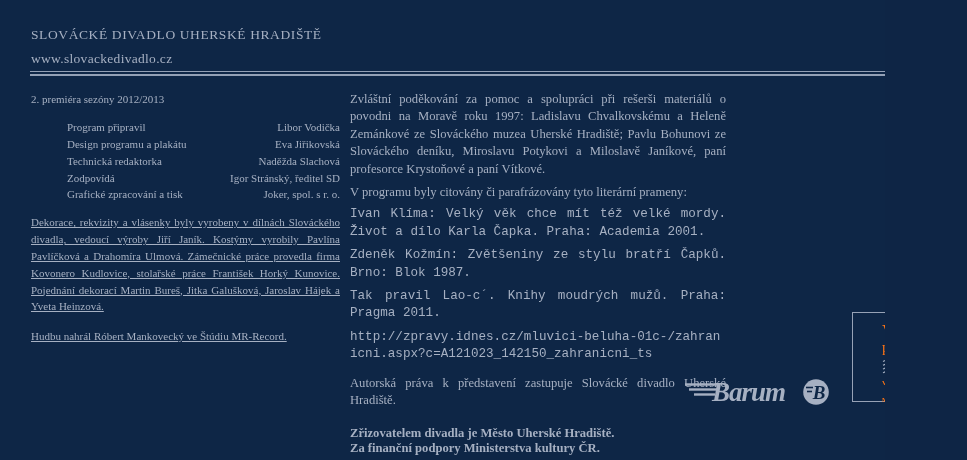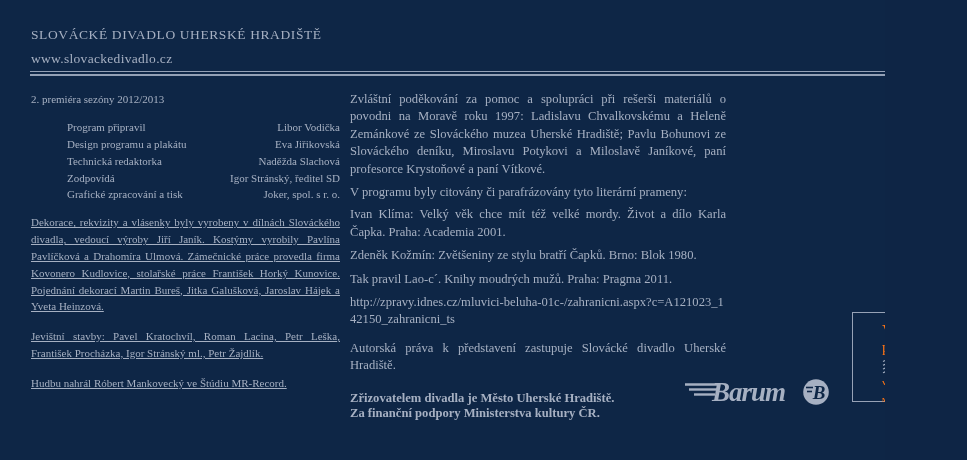--- a/index.html
+++ b/index.html
@@ -33,21 +33,21 @@
   .crole { white-space: nowrap; margin-left: 36px; }
   .cname { white-space: nowrap; text-align: center; }
   .col-left p { margin: 0 0 13px 0; text-align: justify; text-decoration: underline; }
 
   .col-right {
     position: absolute; left: 350px; top: 91px; width: 376px;
     font-size: 12.6px; line-height: 17.4px;
   }
   .col-right p { margin: 0 0 6px 0; text-align: justify; }
   .sources-intro { margin-bottom: 5px !important; }
-  .src { margin-bottom: 6px !important; }
+  .src { margin-bottom: 6px !important; font-family: Liberation Mono, monospace; }
   .url { word-break: break-all; text-align: right; margin-bottom: 11px !important; }
   .rights { margin-bottom: 16px !important; }
   .bold-line { font-weight: bold; line-height: 15.5px; margin: 0 !important; text-align: left; }
 
   
   .barum { position: absolute; left: 685px; top: 376px; width: 148px; height: 31px; }
   
   .vhs {
     position: absolute; left: 852px; top: 312px; width: 55px; height: 90px;
     border: 1px solid #97a2b6; box-sizing: border-box; text-align: center;
@@ -91,29 +91,28 @@
         <span class="crole">Zodpovídá</span>
         <span class="cname">Igor Stránský, ředitel SD</span>
       </div>
       <div class="crow">
         <span class="crole">Grafické zpracování a tisk</span>
         <span class="cname">Joker, spol. s r. o.</span>
       </div>
     </div>
 
     <p>Dekorace, rekvizity a vlásenky byly vyrobeny v dílnách Slováckého divadla, vedoucí výroby Jiří Janík. Kostýmy vyrobily Pavlína Pavlíčková a Drahomíra Ulmová. Zámečnické práce provedla firma Kovonero Kudlovice, stolařské práce František Horký Kunovice. Pojednání dekorací Martin Bureš, Jitka Galušková, Jaroslav Hájek a Yveta Heinzová.</p>
-    <p>Jevištní stavby: Pavel Kratochvíl, Roman Lacina, Petr Leška, František Procházka, Igor Stránský ml., Petr Žajdlík.</p>
     <p>Hudbu nahrál Róbert Mankovecký ve Štúdiu MR-Record.</p>
   </section>
 
   <section class="col-right">
     <p>Zvláštní poděkování za pomoc a spolupráci při rešerši materiálů o povodni na Moravě roku 1997: Ladislavu Chvalkovskému a Heleně Zemánkové ze Slováckého muzea Uherské Hradiště; Pavlu Bohunovi ze Slováckého deníku, Miroslavu Potykovi a Miloslavě Janíkové, paní profesorce Krystoňové a paní Vítkové.</p>
     <p class="sources-intro">V programu byly citovány či parafrázovány tyto literární prameny:</p>
     <p class="src">Ivan Klíma: Velký věk chce mít též velké mordy. Život a dílo Karla Čapka. Praha: Academia 2001.</p>
-    <p class="src">Zdeněk Kožmín: Zvětšeniny ze stylu bratří Čapků. Brno: Blok 1980.</p>
+    <p class="src">Zdeněk Kožmín: Zvětšeniny ze stylu bratří Čapků. Brno: Blok 1987.</p>
     <p class="src">Tak pravil Lao-c´. Knihy moudrých mužů. Praha: Pragma 2011.</p>
     <p class="src url">http://zpravy.idnes.cz/mluvici-beluha-01c-/zahranicni.aspx?c=A121023_142150_zahranicni_ts</p>
     <p class="rights">Autorská práva k představení zastupuje Slovácké divadlo Uherské Hradiště.</p>
     <p class="bold-line">Zřizovatelem divadla je Město Uherské Hradiště.</p>
     <p class="bold-line">Za finanční podpory Ministerstva kultury ČR.</p>
   </section>
 
   <div class="barum">
     <svg width="148" height="31" viewBox="0 0 148 31" xmlns="http://www.w3.org/2000/svg">
       <g stroke="#a6b0c2" stroke-width="2.4">

